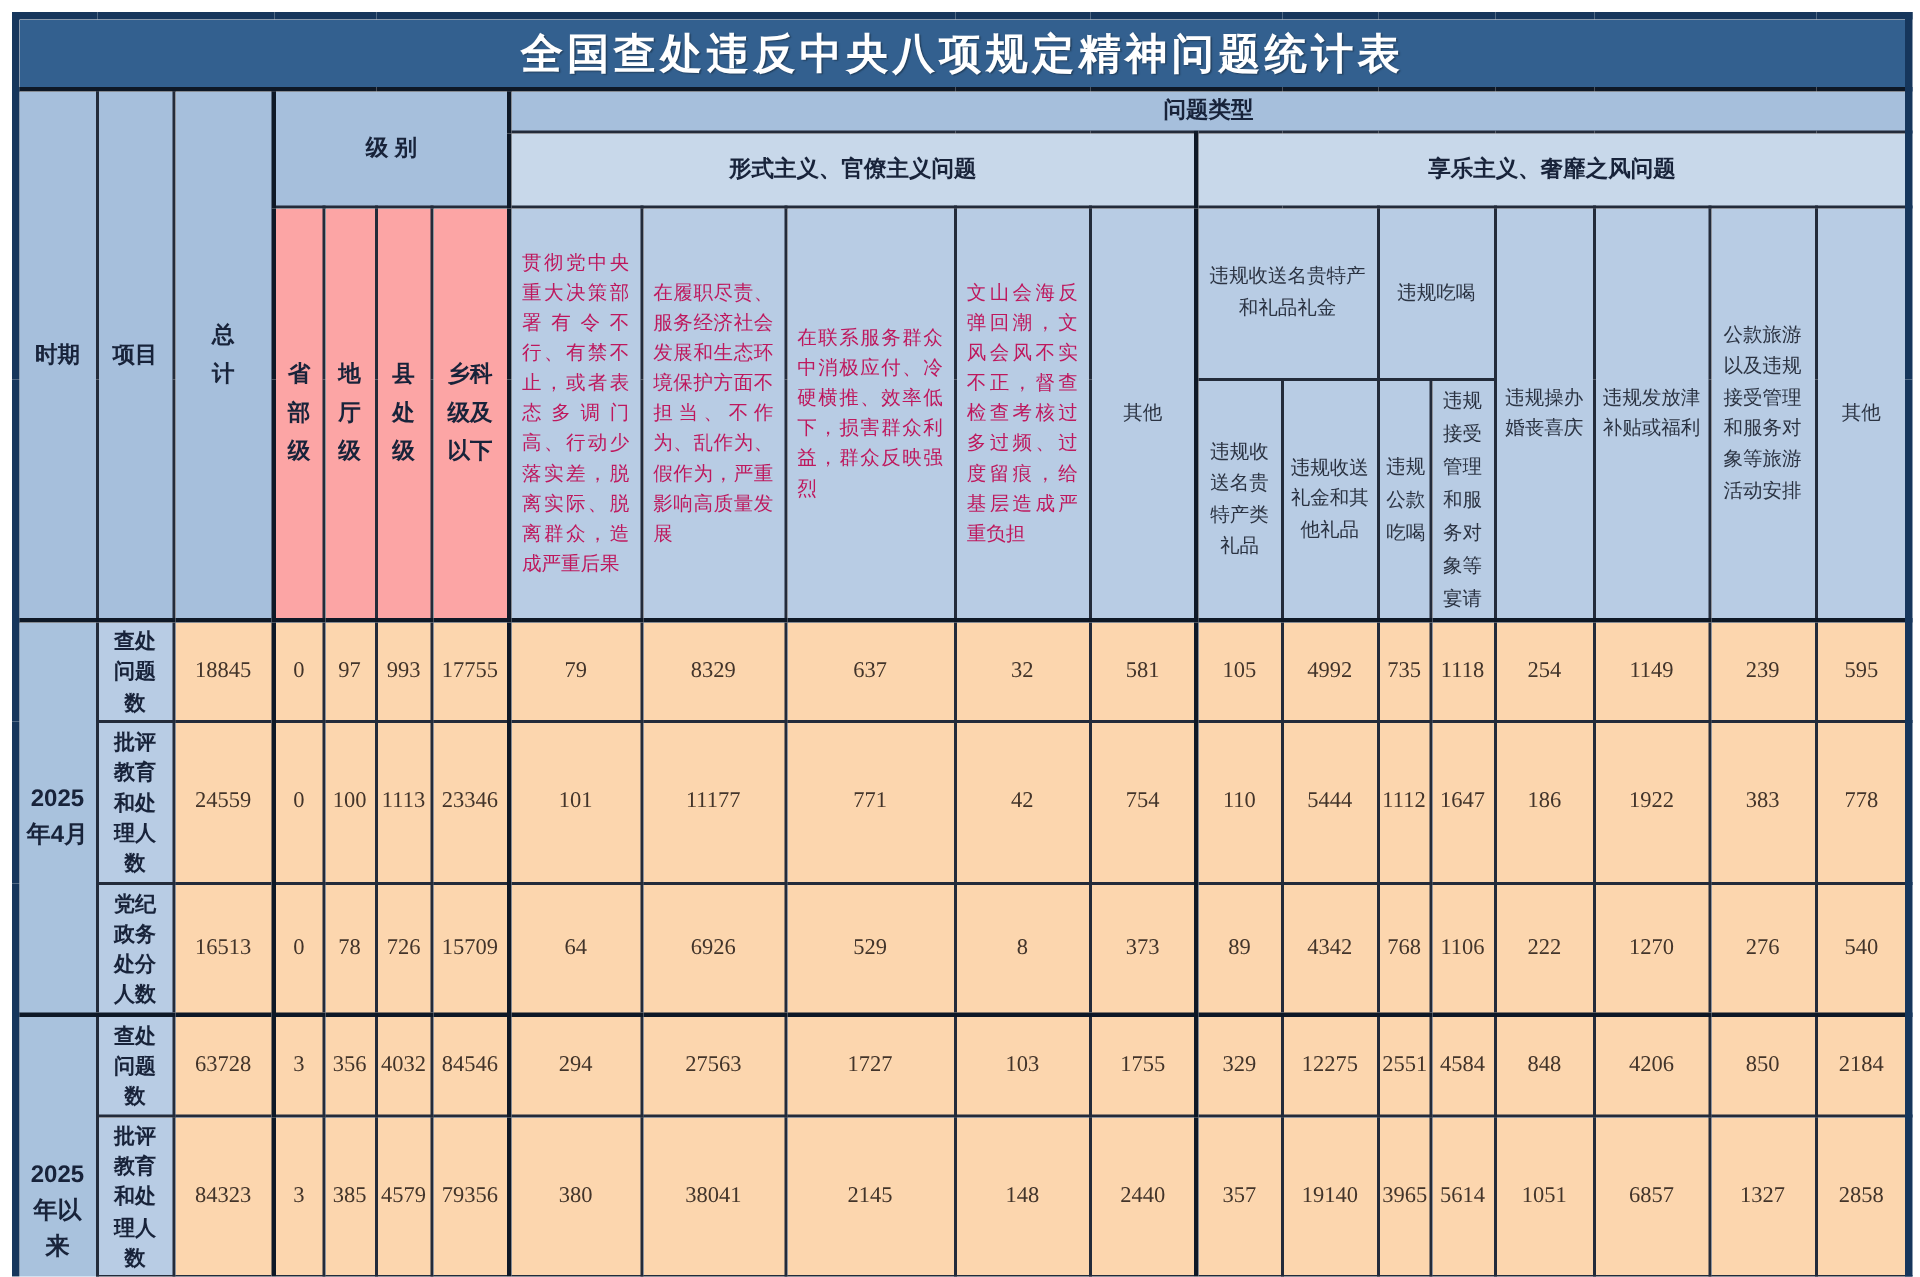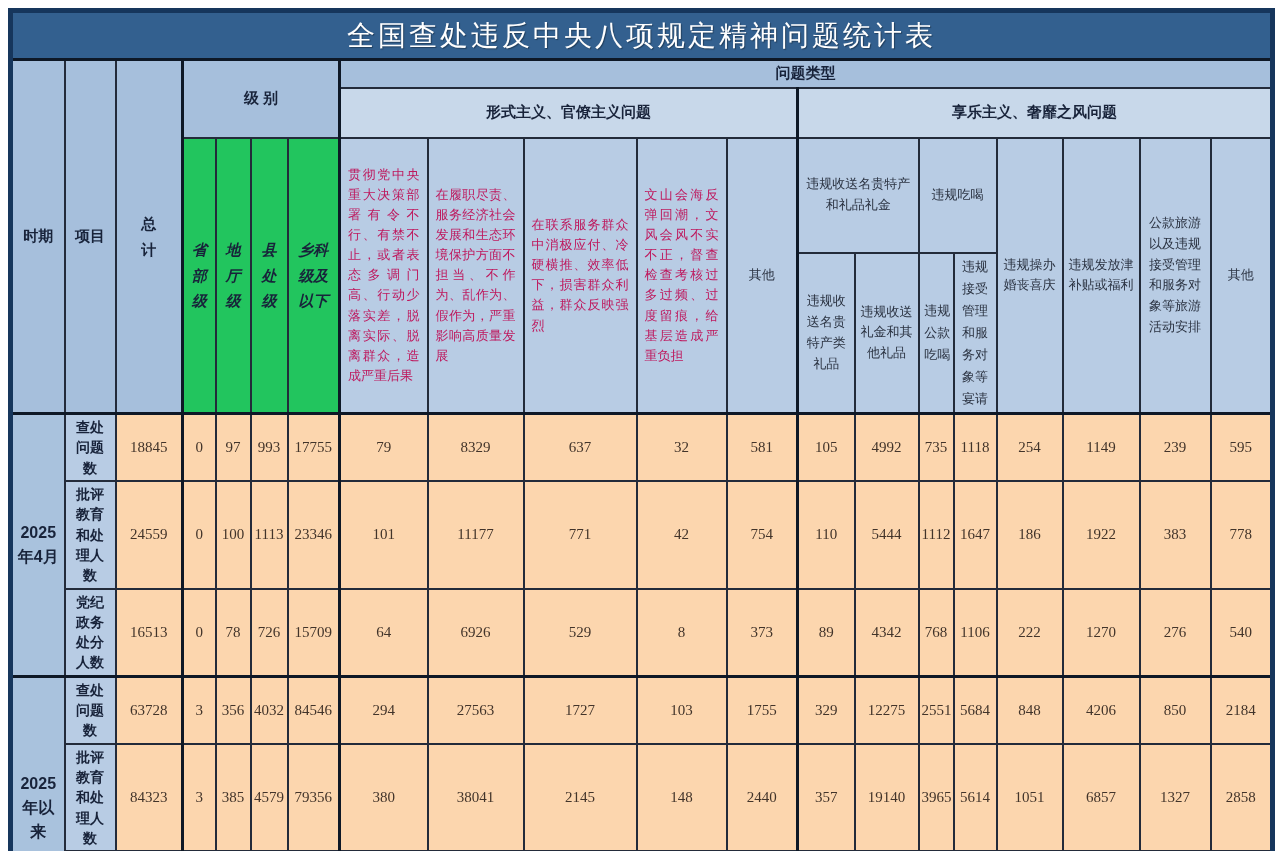--- a/index.html
+++ b/index.html
@@ -8,25 +8,25 @@
   table{border-collapse:collapse;table-layout:fixed;width:1264px;border:5px solid #16365c;}
   th,td{border:2px solid #232b3a;padding:1px 2px;text-align:center;vertical-align:middle;
         color:#18233a;overflow:hidden;}
   
   col.c1{width:54px}col.c2{width:51px}col.c3{width:67px}col.c4{width:33px}col.c5{width:35px}
   col.c6{width:37px}col.c7{width:52px}col.c8{width:88px}col.c9{width:96px}col.c10{width:113px}
   col.c11{width:90px}col.c12{width:71px}col.c13{width:57px}col.c14{width:64px}col.c15{width:35px}
   col.c16{width:43px}col.c17{width:66px}col.c18{width:77px}col.c19{width:71px}col.c20{width:62px}
 
   .titleRow td{background:#33608f;color:#ffffff;font-family:"Liberation Serif",serif;
-    font-size:28px;font-weight:normal;letter-spacing:3px;border-bottom:3px solid #0e1826;
+    font-size:28px;font-weight:bold;letter-spacing:3px;border-bottom:3px solid #0e1826;
     text-shadow:1px 1px 1px rgba(0,0,0,.35);}
   .hA{background:#a6bfdc;font-weight:bold;font-size:15px;}
   .hB{background:#c8d8ea;font-weight:bold;font-size:15px;}
-  .hC{background:#22c55e;font-weight:bold;font-size:15px;font-style:italic;}
+  .hC{background:#fca5a5;font-weight:bold;font-size:15px;}
   .descCell{background:#b8cce4;font-family:Liberation Sans, sans-serif;font-weight:normal;
     font-size:13px;line-height:1.55;color:#be185d;text-align:justify;padding:24px 7px;}
   .subCell{background:#b8cce4;font-family:"Liberation Serif",serif;font-weight:normal;
     font-size:13px;line-height:1.6;color:#2b3342;padding:2px 3px;}
   .num{background:#fcd6ae;font-family:"Liberation Serif",serif;font-size:15px;color:#42342a;}
   .rowLabel{background:#b8cce4;font-weight:bold;font-size:14px;line-height:1.45;padding:2px 4px;}
   .period{background:#a9c2dd;font-weight:bold;font-size:16px;line-height:1.5;}
   
   .w1{display:inline-block;width:1.15em;word-break:break-all;line-height:1.7;}
   .w2{display:inline-block;width:2.25em;word-break:break-all;line-height:1.7;}
@@ -181,21 +181,21 @@
     <td class="num">4032</td>
     <td class="num">84546</td>
     <td class="num sepL">294</td>
     <td class="num">27563</td>
     <td class="num">1727</td>
     <td class="num">103</td>
     <td class="num">1755</td>
     <td class="num sepL">329</td>
     <td class="num">12275</td>
     <td class="num">2551</td>
-    <td class="num">5684</td>
+    <td class="num">4584</td>
     <td class="num">848</td>
     <td class="num">4206</td>
     <td class="num">850</td>
     <td class="num">2184</td>
   </tr>
 
   <tr style="height:87px">
     <td class="rowLabel">批评教育和处理人数</td>
     <td class="num">84323</td>
     <td class="num sepL">3</td>

